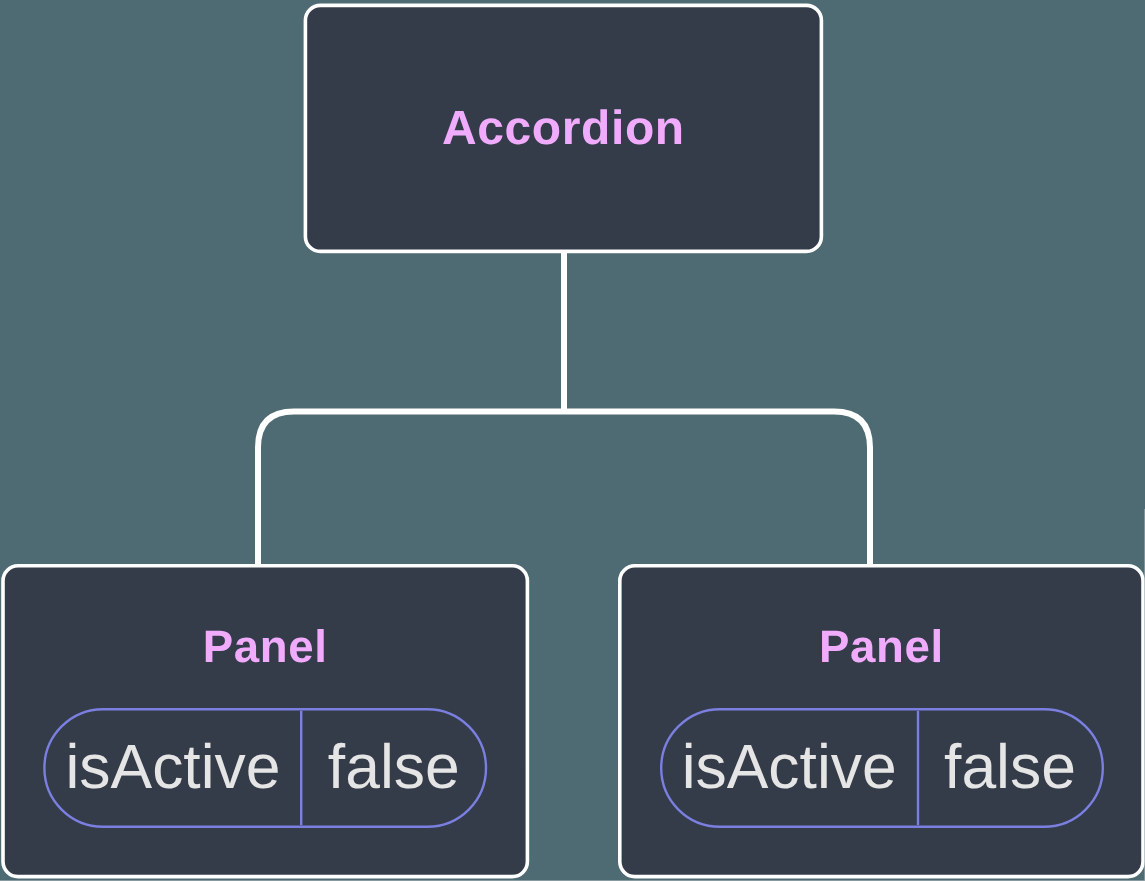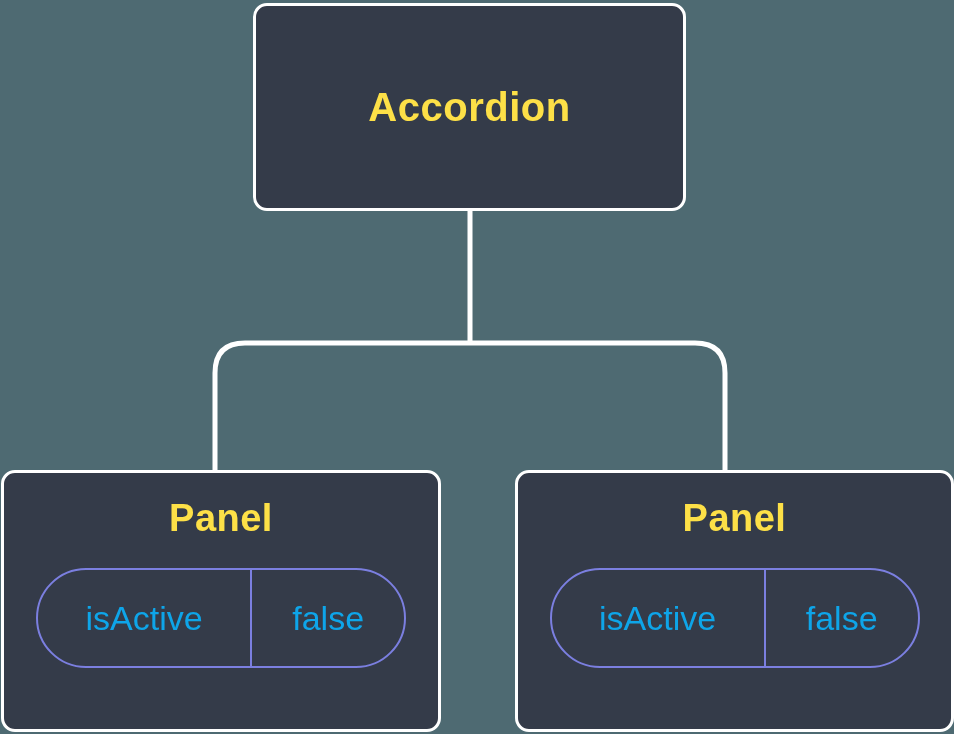--- a/index.html
+++ b/index.html
@@ -40,21 +40,21 @@
     width: 433px;
     height: 208px;
     display: flex;
     align-items: center;
     justify-content: center;
   }
   .node-root .node-title {
     font-size: 40px;
   }
   .node-title {
-    color: #fde047;
+    color: #f0abfc;
     font-weight: 600;
     letter-spacing: 0.5px;
     white-space: nowrap;
   }
   .node-panel {
     top: 470px;
     height: 262px;
     display: flex;
     flex-direction: column;
     align-items: center;
@@ -62,40 +62,40 @@
   .panel-left {
     left: 1px;
     width: 440px;
   }
   .panel-right {
     left: 515px;
     width: 439px;
   }
   .node-panel .node-title {
     font-size: 38px;
-    margin-top: 20px;
+    margin-top: 42px;
     line-height: 50px;
   }
   .prop-pill {
     box-sizing: border-box;
     margin-top: 25px;
     width: 370px;
     height: 100px;
     border: 2.5px solid #7B7FE0;
     border-radius: 50px;
     display: flex;
     align-items: stretch;
     overflow: hidden;
   }
   .prop-cell {
     display: flex;
     align-items: center;
     justify-content: center;
-    color: #0ea5e9;
-    font-size: 34px;
+    color: #e5e5e5;
+    font-size: 52px;
     white-space: nowrap;
   }
   .prop-name {
     width: 58%;
     border-right: 2.5px solid #7B7FE0;
   }
   .prop-value {
     flex: 1;
     text-align: center;
   }

